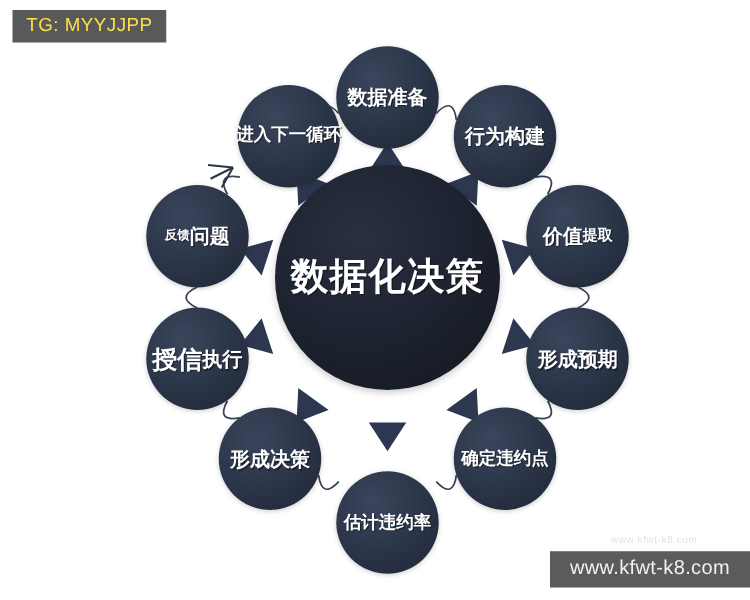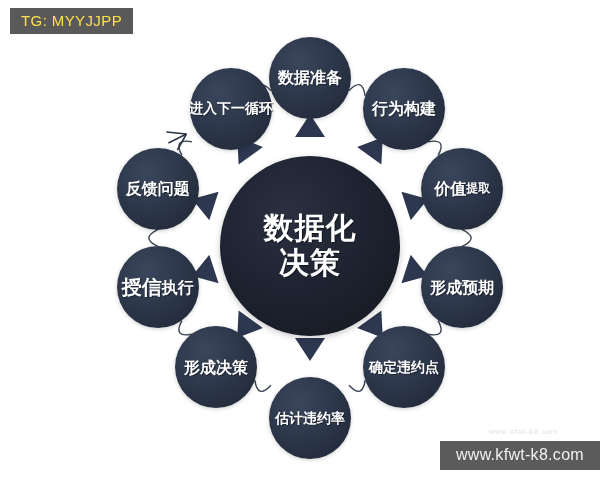--- a/index.html
+++ b/index.html
@@ -80,26 +80,26 @@
     height: 480px;
     z-index: 5;
   }
 
   
   .hub {
     position: absolute;
     width: 180px;
     height: 180px;
     left: 220px;
-    top: 156px;
+    top: 132px;
     border-radius: 50%;
     background: radial-gradient(circle at 38% 32%, #2a3040 0%, #1d2330 48%, #13171f 100%);
     z-index: 20;
     display: flex;
-    flex-direction: column;
+    flex-direction: row;
     align-items: center;
     justify-content: center;
     box-shadow: 0 2px 6px rgba(0,0,0,0.22);
   }
   .hub-line {
     color: #ffffff;
     font-size: 30px;
     font-weight: bold;
     line-height: 1.16;
     letter-spacing: 1px;
@@ -208,21 +208,21 @@
         </div>
         <div class="node" style="width: 82px; height: 82px; left: 174.954px; top: 326.443px;">
           <div class="node-line" style="font-size: 16px;">形成</div>
           <div class="node-line" style="font-size: 16px;">决策</div>
         </div>
         <div class="node" style="width: 82px; height: 82px; left: 116.831px; top: 246.443px;">
           <div class="node-line" style="font-size: 20px;">授信</div>
           <div class="node-line" style="font-size: 16px;">执行</div>
         </div>
         <div class="node" style="width: 82px; height: 82px; left: 116.831px; top: 147.557px;">
-          <div class="node-line" style="font-size: 16px;">反馈</div>
+          <div class="node-line" style="font-size: 10px;">反馈</div>
           <div class="node-line" style="font-size: 16px;">问题</div>
         </div>
         <div class="node" style="width: 82px; height: 82px; left: 190px; top: 67.5573px;">
           <div class="node-line" style="font-size: 14px;">进入下</div>
           <div class="node-line" style="font-size: 14px;">一循环</div>
         </div>
       </div>
 
     <div class="hub">
       <div class="hub-line">数据化</div>

